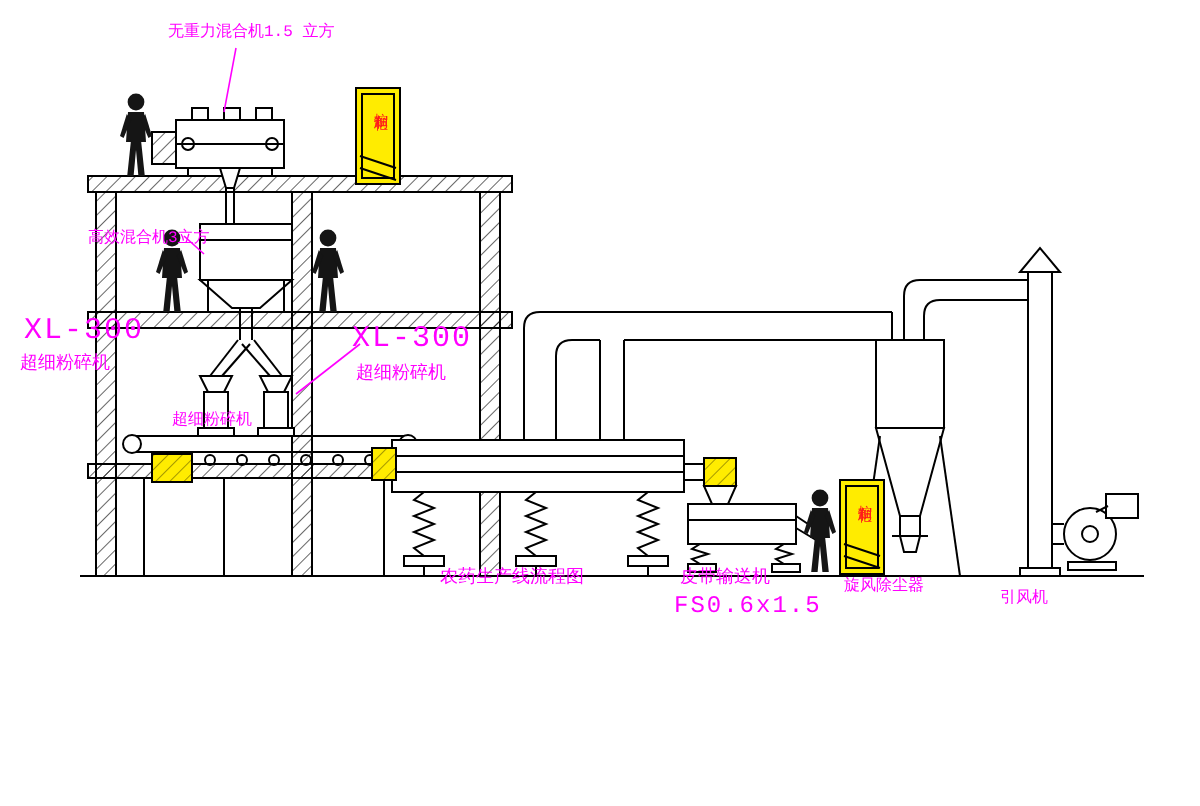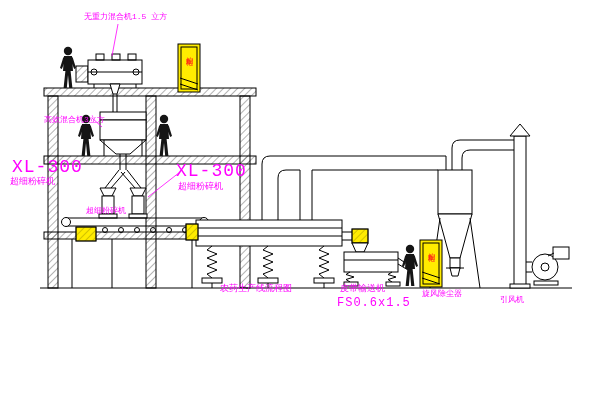--- a/index.html
+++ b/index.html
@@ -3,21 +3,21 @@
 <meta charset="utf-8">
 <style>
   html,body{margin:0;padding:0;background:#fff}
   #stage{position:relative;width:600px;height:403px;background:#ffffff;overflow:hidden;
          font-family:Liberation Mono, monospace}
   #stage svg{position:absolute;left:0;top:0}
   .lbl{position:absolute;color:var(--label-magenta,#ff00ff);white-space:nowrap;line-height:1.1}
   .s8{font-size:8px}
   .s9{font-size:9px}
   .s12{font-size:12px;letter-spacing:1px}
-  .s13{font-size:18px;letter-spacing:1px}
+  .s13{font-size:15px;letter-spacing:1px}
   .title-wrap{position:absolute;display:flex;align-items:baseline;white-space:nowrap}
   .t-main{font-size:13px;color:var(--title-main,#ff00cc);letter-spacing:1px}
   .t-cap{font-size:20px;color:var(--title-capacity,#ff1a1a);letter-spacing:1px}
   .vtext{position:absolute;writing-mode:vertical-rl;text-orientation:upright;
          color:var(--cabinet-red-text,#ff1a1a);font-size:7px;letter-spacing:1px;line-height:1}
 </style>
 </head>
 <body>
 
 <div id="stage">

